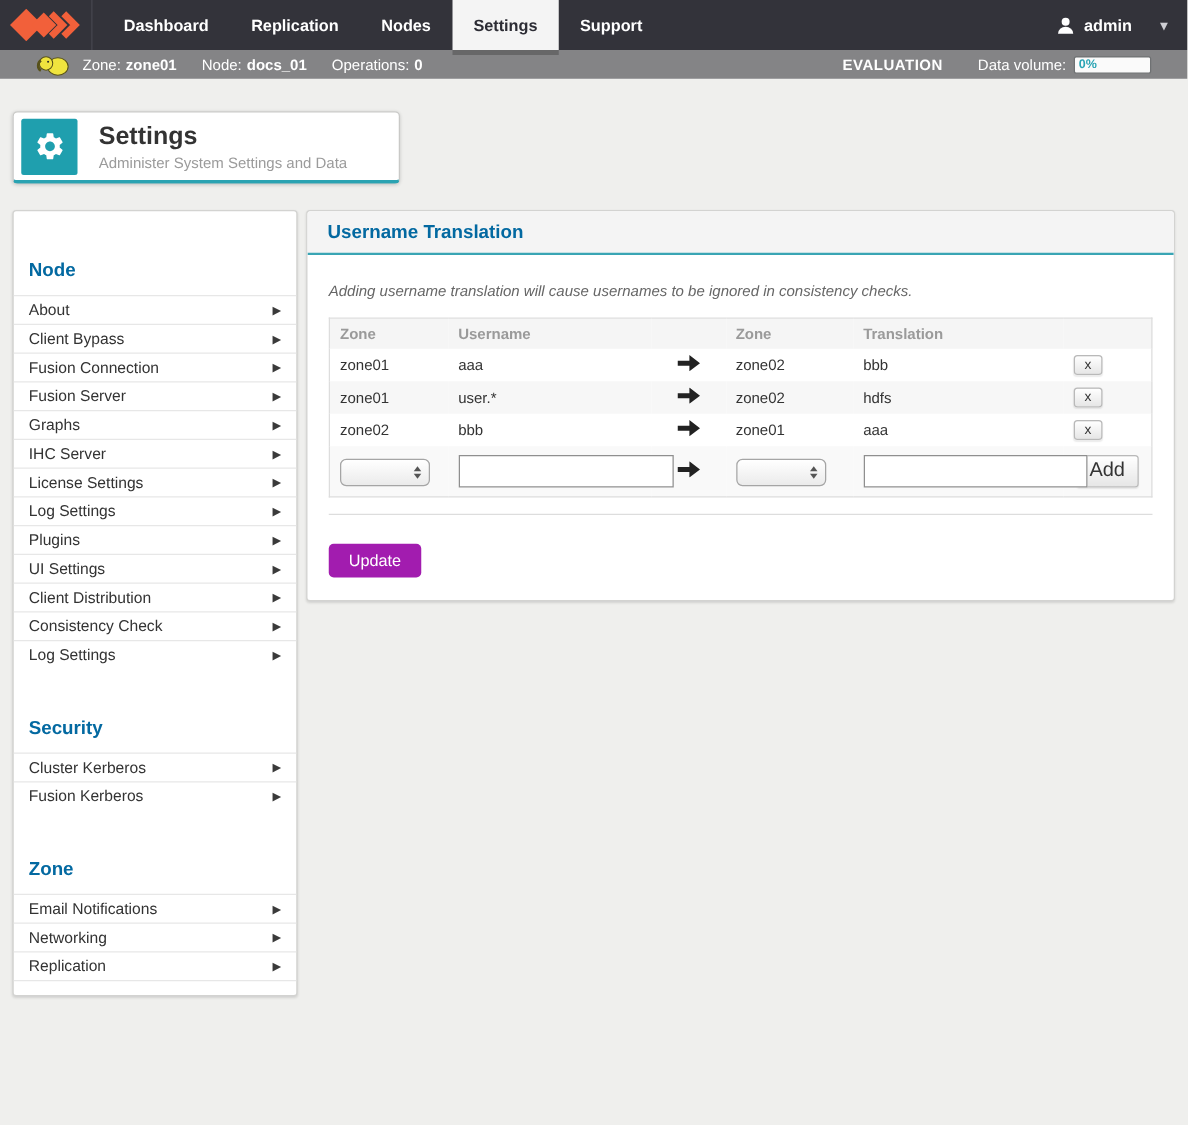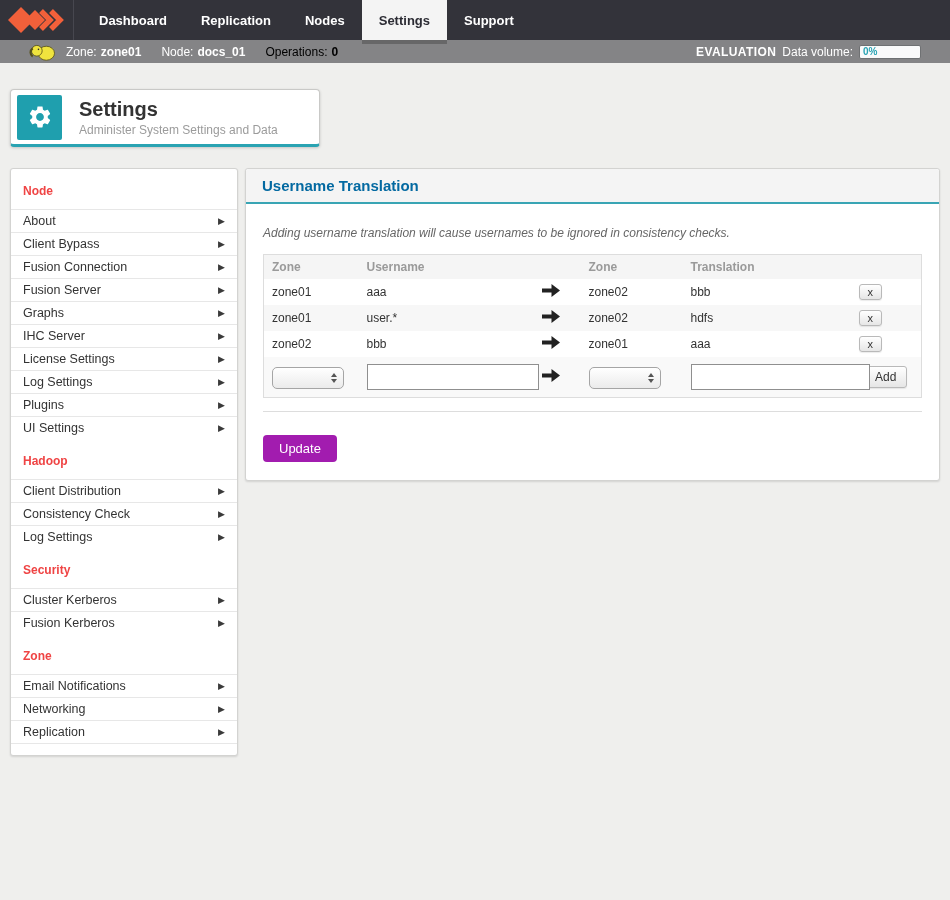--- a/index.html
+++ b/index.html
@@ -36,22 +36,22 @@
   }
   .user-caret { color:#cfcfd4; font-size:11px; margin-left:16px; }
 
   
   .statusbar {
     height:23px; background:#848486; display:flex; align-items:center;
     color:#fff; font-size:12px; padding:0 29px; position:relative; z-index:1;
   }
   .statusbar .grp { margin-right:20px; display:flex; align-items:center; gap:4px; white-space:nowrap; }
   .statusbar b { font-weight:bold; }
-  .ops { color:#000000; }
-  .sb-right { margin-left:auto; display:flex; align-items:center; gap:6px; }
+  .ops { color:#ffffff; }
+  .sb-right { margin-left:auto; display:flex; align-items:center; gap:28px; }
   .evaluation { font-weight:bold; letter-spacing:0.4px; }
   .dv-wrap { display:flex; align-items:center; gap:6px; }
   .dv-bar {
     width:62px; height:14px; background:#fafafa; border:1px solid #6f7173;
     border-radius:2px; font-size:10px; font-weight:bold; color:#2aa4b4;
     line-height:12px; padding-left:3px; text-align:left;
   }
   .elephant { margin-right:9px; display:flex; }
 
   
@@ -71,21 +71,21 @@
   .header-title { font-size:20px; font-weight:bold; color:#333; line-height:1.15; }
   .header-sub { font-size:12px; color:#9b9b9b; margin-top:2px; }
 
   .content { display:flex; gap:7px; margin-top:21px; align-items:flex-start; }
 
   
   .sidebar {
     width:228px; background:#fff; border:1px solid #d3d3d1; border-radius:3px;
     box-shadow:0 1px 2px rgba(0,0,0,0.12); padding-bottom:3px;
   }
-  .side-title { font-size:12px; font-weight:bold; color:#ef4444; padding:15px 12px 11px; }
+  .side-title { font-size:15px; font-weight:bold; color:#0369a1; padding:15px 12px 11px;margin-top:24px; }
   .side-item {
     display:flex; justify-content:space-between; align-items:center;
     padding:4px 12px; font-size:12.5px; color:#333;
     border-top:1px solid #e7e7e7; cursor:pointer;
   }
   .side-item .arr { font-size:9px; color:#3a3a3a; }
   .side-item.active { color:#29abe2; }
 
   
   .panel {
@@ -113,21 +113,21 @@
   tbody.formrow td { padding:7px 8px; }
   .arrow-cell { text-align:center; }
 
   .btn {
     background:linear-gradient(#ffffff,#e6e6e6); border:1px solid #b9b9b9;
     border-radius:3px; color:#333; cursor:pointer;
     box-shadow:0 1px 1px rgba(0,0,0,0.08);
     font-family:"Liberation Sans", sans-serif;
   }
   .btn-x { font-size:11px; padding:1px 8px; }
-  .btn-add { font-size:12px; padding:3px 10px; }
+  .btn-add { font-size:16px; padding:3px 10px; }
 
   .fselect {
     width:72px; height:22px; border:1px solid #a5a5a5; border-radius:5px;
     background:linear-gradient(#ffffff,#ebebeb);
     display:inline-flex; align-items:center; justify-content:flex-end;
     padding-right:6px; cursor:pointer;
   }
   .stepper { display:flex; flex-direction:column; gap:2px; }
   .tri-up { width:0; height:0; border-left:3.5px solid transparent; border-right:3.5px solid transparent; border-bottom:4.5px solid #555; }
   .tri-dn { width:0; height:0; border-left:3.5px solid transparent; border-right:3.5px solid transparent; border-top:4.5px solid #555; }
@@ -161,20 +161,28 @@
       </g>
     </svg>
   </div>
   <nav class="nav-items">
       <div class="nav-item">Dashboard</div>
       <div class="nav-item">Replication</div>
       <div class="nav-item">Nodes</div>
       <div class="nav-item active">Settings</div>
       <div class="nav-item">Support</div>
     </nav>
+  <div class="user-menu">
+    <svg width="15" height="15" viewBox="0 0 16 16" fill="#fff">
+      <circle cx="8" cy="4.6" r="3.4"></circle>
+      <path d="M1.5 15 a6.5 6 0 0 1 13 0 z"></path>
+    </svg>
+    <span>admin</span>
+    <span class="user-caret">▾</span>
+  </div>
 </header>
 
 <div class="statusbar">
   <span class="elephant">
     <svg width="28" height="20" viewBox="0 0 34 24">
       <g fill="#f0e43e" stroke="#57511a" stroke-width="1">
         <ellipse cx="21" cy="13.5" rx="10" ry="8.5"></ellipse>
         <circle cx="9.5" cy="10.5" r="6.5"></circle>
         <path d="M4.5 7.5 C1 10 1 15.5 4.5 17.5" fill="none" stroke-width="2.6"></path>
       </g>
@@ -256,21 +264,20 @@
           <div class="side-item">
     <span class="side-label">Plugins</span>
     <span class="arr">▶</span>
   </div>
           <div class="side-item">
     <span class="side-label">UI Settings</span>
     <span class="arr">▶</span>
   </div>
         </div>
         <div class="side-section">
-    <div class="side-title">Hadoop</div>
   <div class="side-item">
     <span class="side-label">Client Distribution</span>
     <span class="arr">▶</span>
   </div>
           <div class="side-item">
     <span class="side-label">Consistency Check</span>
     <span class="arr">▶</span>
   </div>
           <div class="side-item">
     <span class="side-label">Log Settings</span>

